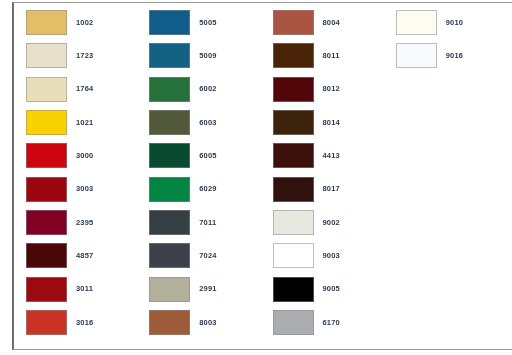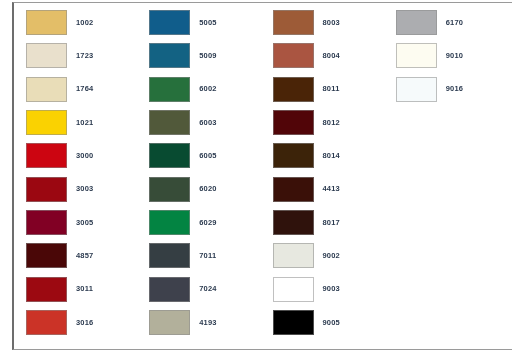--- a/index.html
+++ b/index.html
@@ -89,21 +89,21 @@
       <div class="swatch-cell">
         <div class="swatch-chip" style="background: rgb(204, 5, 17);"></div>
         <span class="swatch-code">3000</span>
       </div>
       <div class="swatch-cell">
         <div class="swatch-chip" style="background: rgb(155, 7, 17);"></div>
         <span class="swatch-code">3003</span>
       </div>
       <div class="swatch-cell">
         <div class="swatch-chip" style="background: rgb(129, 0, 36);"></div>
-        <span class="swatch-code">3005</span>
+        <span class="swatch-code">2395</span>
       </div>
       <div class="swatch-cell">
         <div class="swatch-chip" style="background: rgb(74, 7, 7);"></div>
         <span class="swatch-code">4857</span>
       </div>
       <div class="swatch-cell">
         <div class="swatch-chip" style="background: rgb(156, 9, 17);"></div>
         <span class="swatch-code">3011</span>
       </div>
       <div class="swatch-cell">
@@ -124,38 +124,34 @@
       </div>
       <div class="swatch-cell">
         <div class="swatch-chip" style="background: rgb(81, 89, 58);"></div>
         <span class="swatch-code">6003</span>
       </div>
       <div class="swatch-cell">
         <div class="swatch-chip" style="background: rgb(8, 75, 49);"></div>
         <span class="swatch-code">6005</span>
       </div>
       <div class="swatch-cell">
-        <div class="swatch-chip" style="background: rgb(55, 76, 56);"></div>
-        <span class="swatch-code">6020</span>
-      </div>
-      <div class="swatch-cell">
         <div class="swatch-chip" style="background: rgb(3, 132, 66);"></div>
         <span class="swatch-code">6029</span>
       </div>
       <div class="swatch-cell">
         <div class="swatch-chip" style="background: rgb(53, 62, 67);"></div>
         <span class="swatch-code">7011</span>
       </div>
       <div class="swatch-cell">
         <div class="swatch-chip" style="background: rgb(62, 65, 76);"></div>
         <span class="swatch-code">7024</span>
       </div>
       <div class="swatch-cell">
         <div class="swatch-chip" style="background: rgb(178, 176, 155);"></div>
-        <span class="swatch-code">4193</span>
+        <span class="swatch-code">2991</span>
       </div>
       <div class="swatch-cell">
         <div class="swatch-chip" style="background: rgb(157, 91, 55);"></div>
         <span class="swatch-code">8003</span>
       </div>
       <div class="swatch-cell">
         <div class="swatch-chip" style="background: rgb(170, 85, 65);"></div>
         <span class="swatch-code">8004</span>
       </div>
       <div class="swatch-cell">

